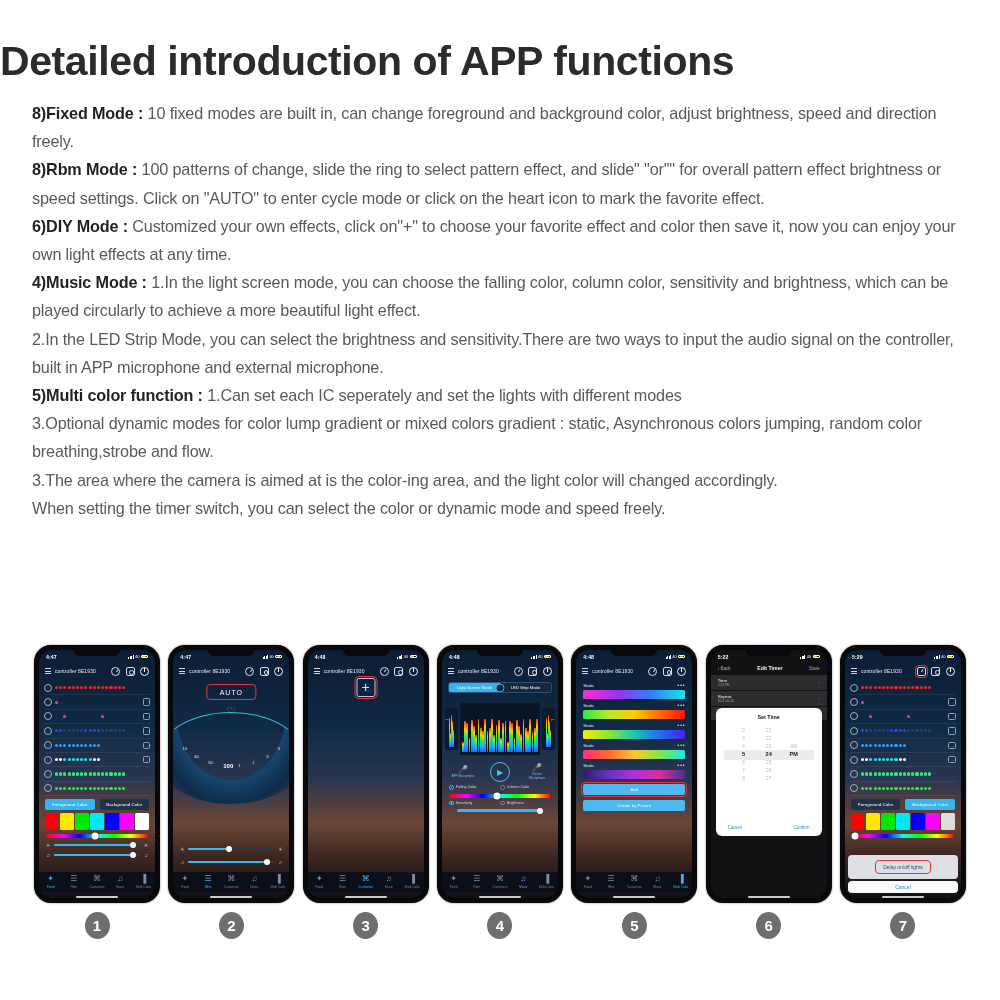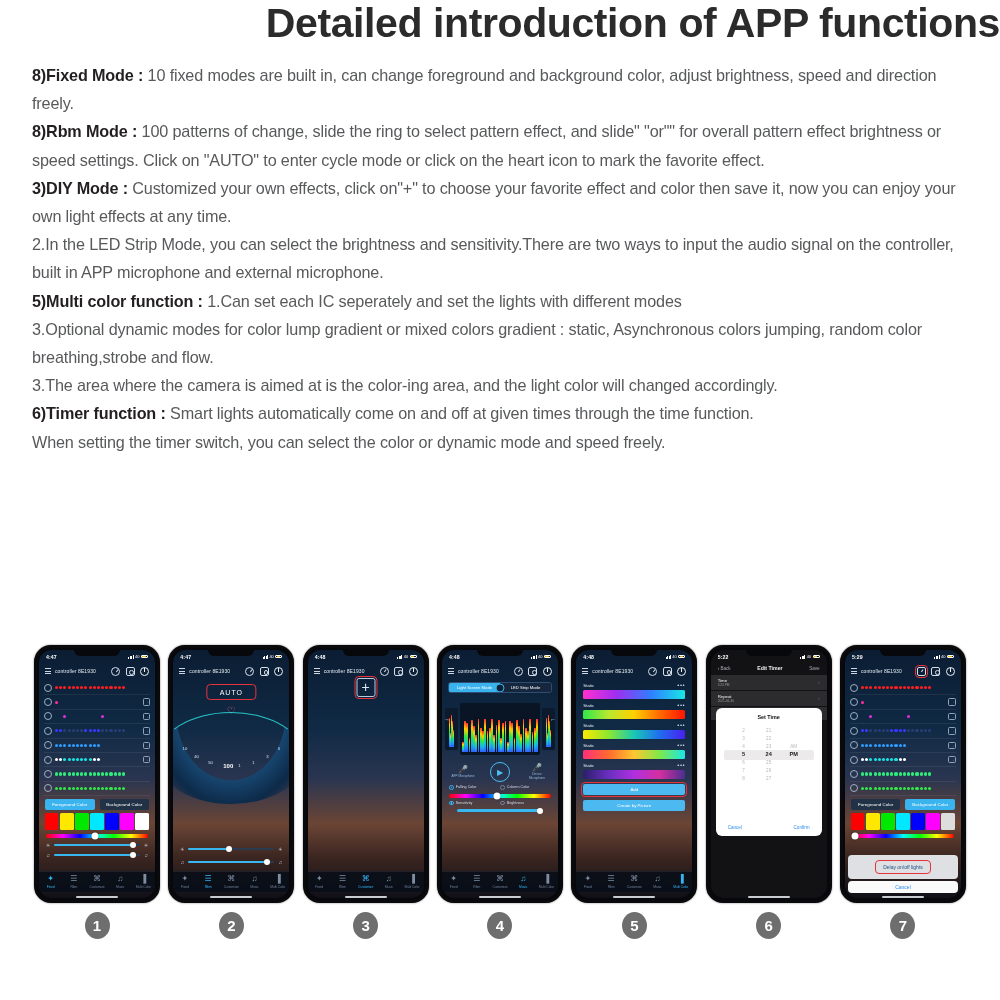--- a/index.html
+++ b/index.html
@@ -6,25 +6,26 @@
   html, body {
     width: 1000px; height: 1000px;
     background: #ffffff;
     font-family: "Liberation Sans", sans-serif;
     overflow: hidden;
   }
   .page { position: relative; width: 1000px; height: 1000px; background:#fff; }
 
   
   .title {
-    text-align: right;
+    text-align: left;
     font-size: 41px;
     font-weight: bold;
     color: #2b2b2b;
     letter-spacing: -0.4px;
+    padding-top: 38px;
     font-family: "Liberation Sans", sans-serif;
   }
 
   
   .body-copy { padding: 14px 32px 0 32px; }
   .para {
     font-size: 16.2px;
     line-height: 28.2px;
     color: #58595b;
     letter-spacing: -0.15px;
@@ -214,26 +215,26 @@
 </head>
 <body>
 
 <div class="page">
 
   <h1 class="title">Detailed introduction of APP functions</h1>
 
   <div class="body-copy" id="bodyCopy">
       <div class="para"><b>8)Fixed Mode :</b> 10 fixed modes are built in, can change foreground and background color, adjust brightness, speed and direction freely.</div>
       <div class="para"><b>8)Rbm Mode :</b> 100 patterns of change, slide the ring to select pattern effect, and slide" "or"" for overall pattern effect brightness or speed settings. Click on "AUTO" to enter cycle mode or click on the heart icon to mark the favorite effect.</div>
-      <div class="para"><b>3)DIY Mode :</b> Customized your own effects, click on"+" to choose your favorite effect and color then save it, now you can enjoy your own light effects at any time.</div>
+      <div class="para"><b>6)DIY Mode :</b> Customized your own effects, click on"+" to choose your favorite effect and color then save it, now you can enjoy your own light effects at any time.</div>
+      <div class="para"><b>4)Music Mode :</b> 1.In the light screen mode, you can choose the falling color, column color, sensitivity and brightness, which can be played circularly to achieve a more beautiful light effect.</div>
       <div class="para">2.In the LED Strip Mode, you can select the brightness and sensitivity.There are two ways to input the audio signal on the controller, built in APP microphone and external microphone.</div>
       <div class="para"><b>5)Multi color function :</b> 1.Can set each IC seperately and set the lights with different modes</div>
       <div class="para">3.Optional dynamic modes for color lump gradient or mixed colors gradient : static, Asynchronous colors jumping, random color breathing,strobe and flow.</div>
       <div class="para">3.The area where the camera is aimed at is the color-ing area, and the light color will changed accordingly.</div>
-      <div class="para"><b>6)Timer function :</b> Smart lights automatically come on and off at given times through the time function.</div>
       <div class="para">When setting the timer switch, you can select the color or dynamic mode and speed freely.</div>
     </div>
 
   <div class="phones" id="phonesRow">
       <div class="phone-wrap">
         <div class="phone">
           <div class="notch"></div>
           <div class="screen">
             <div class="statusbar">
               <div class="stat-time">4:47</div>

